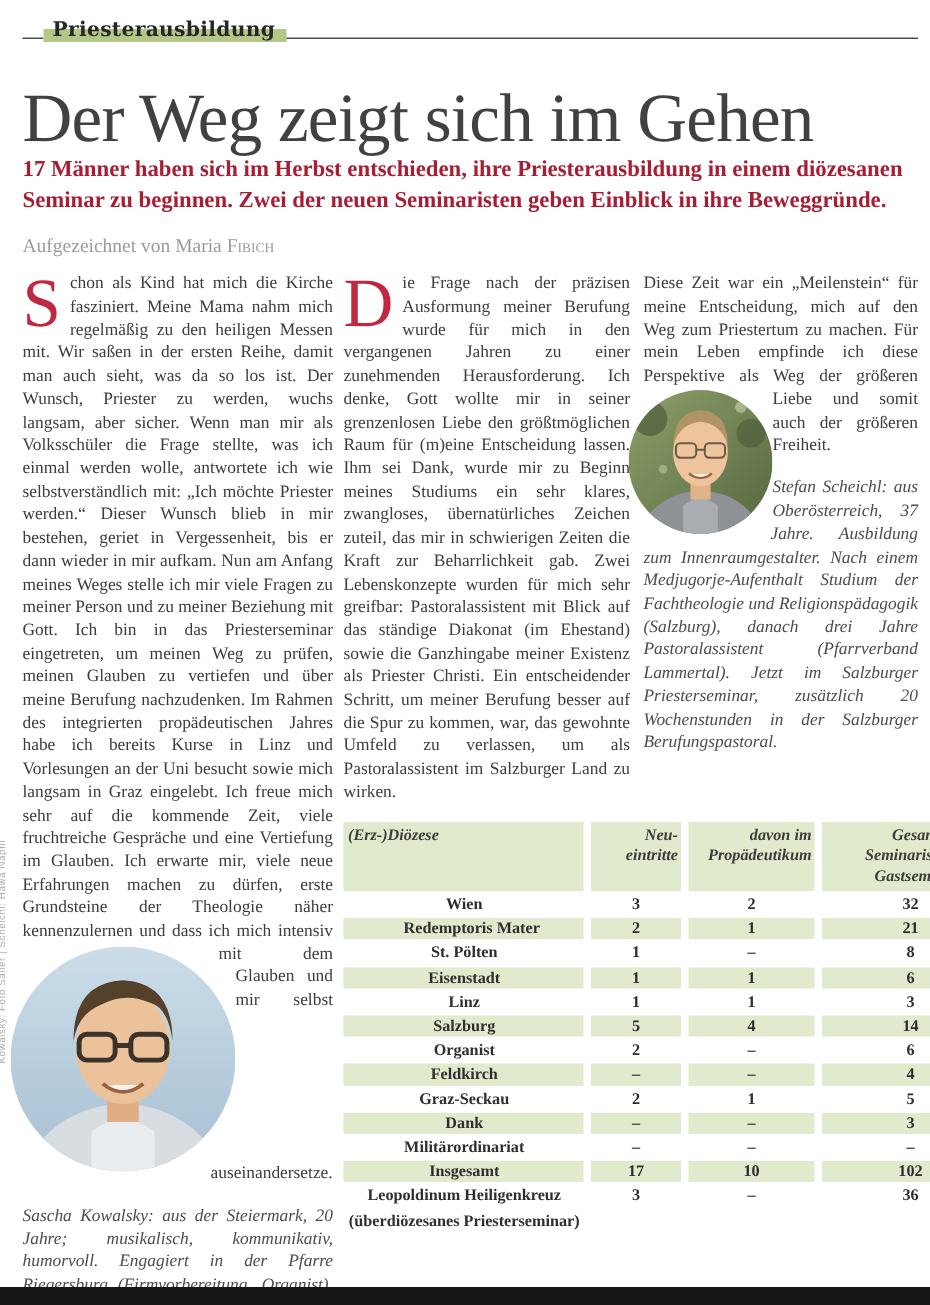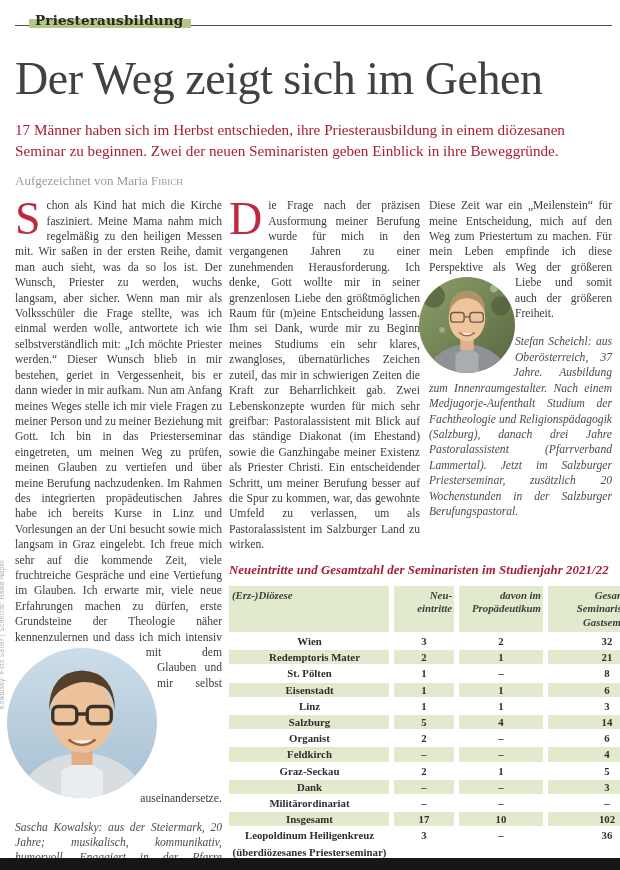--- a/index.html
+++ b/index.html
@@ -24,22 +24,22 @@
   .rule-seg{border-bottom:1.6px solid var(--rule);margin-bottom:3px;}
   .rule-left{width:14px;}
   .rule-right{flex:1;}
   .kicker{font-family:"DejaVu Serif",serif;font-weight:bold;font-size:13.5px;color:#272727;
     letter-spacing:.2px;padding:0 7px 1px 6px;
     background:linear-gradient(to bottom,transparent 42%,var(--green-highlight) 42%,var(--green-highlight) 96%,transparent 96%);}
   
   .headline{font-family:"Liberation Serif",serif;font-weight:normal;font-size:46px;
     color:#414141;letter-spacing:-.5px;margin:26px 0 0 0;line-height:1.05;}
   
-  .standfirst{font-weight:normal;font-size:15.2px;line-height:1.38;color:var(--red-accent);
-    margin-top:17px;max-width:592px;}
+  .standfirst{font-weight:bold;font-size:15.2px;line-height:1.38;color:var(--red-accent);
+    max-width:592px;}
   
   .byline{margin-top:11px;font-size:13px;color:#9b9b9b;}
   .byline .sc{font-variant:small-caps;}
   
   .columns{display:flex;gap:7px;margin-top:9px;}
   .col{font-size:11.6px;line-height:15.4px;text-align:justify;hyphens:auto;-webkit-hyphens:auto;}
   .col1{width:207px;flex:none;}
   .colright{flex:1;min-width:0;}
   .row-top{display:flex;gap:9px;}
   .col2{width:191px;flex:none;}
@@ -156,21 +156,20 @@
               <path d="M42 58 Q50 64 58 58" stroke="#9a6240" stroke-width="1.7" fill="none"></path>
               <path d="M44 58.5 Q50 62.5 56 58.5 Z" fill="#f6f2ec"></path>
             </svg>
           </span>
           <span class="t">größeren Liebe und somit auch der größeren Freiheit.</span>
           <span class="bio">Stefan Scheichl: aus Oberösterreich, 37 Jahre. Ausbildung zum Innenraumgestalter. Nach einem Medjugorje-Aufenthalt Studium der Fachtheologie und Religionspädagogik (Salzburg), danach drei Jahre Pastoralassistent (Pfarrverband Lammertal). Jetzt im Salzburger Priesterseminar, zusätzlich 20 Wochenstunden in der Salzburger Berufungspastoral.</span>
         </div>
       </div>
 
       <div class="table-section">
-        <h2 class="tbl-title">Neueintritte und Gesamtzahl der Seminaristen im Studienjahr 2021/22</h2>
         <table>
           <colgroup>
               <col class="c-name">
               <col class="c-neu">
               <col class="c-prop">
               <col class="c-ges">
             </colgroup>
           <thead>
             <tr>
               <th class="h-name">(Erz-)Diözese</th>

